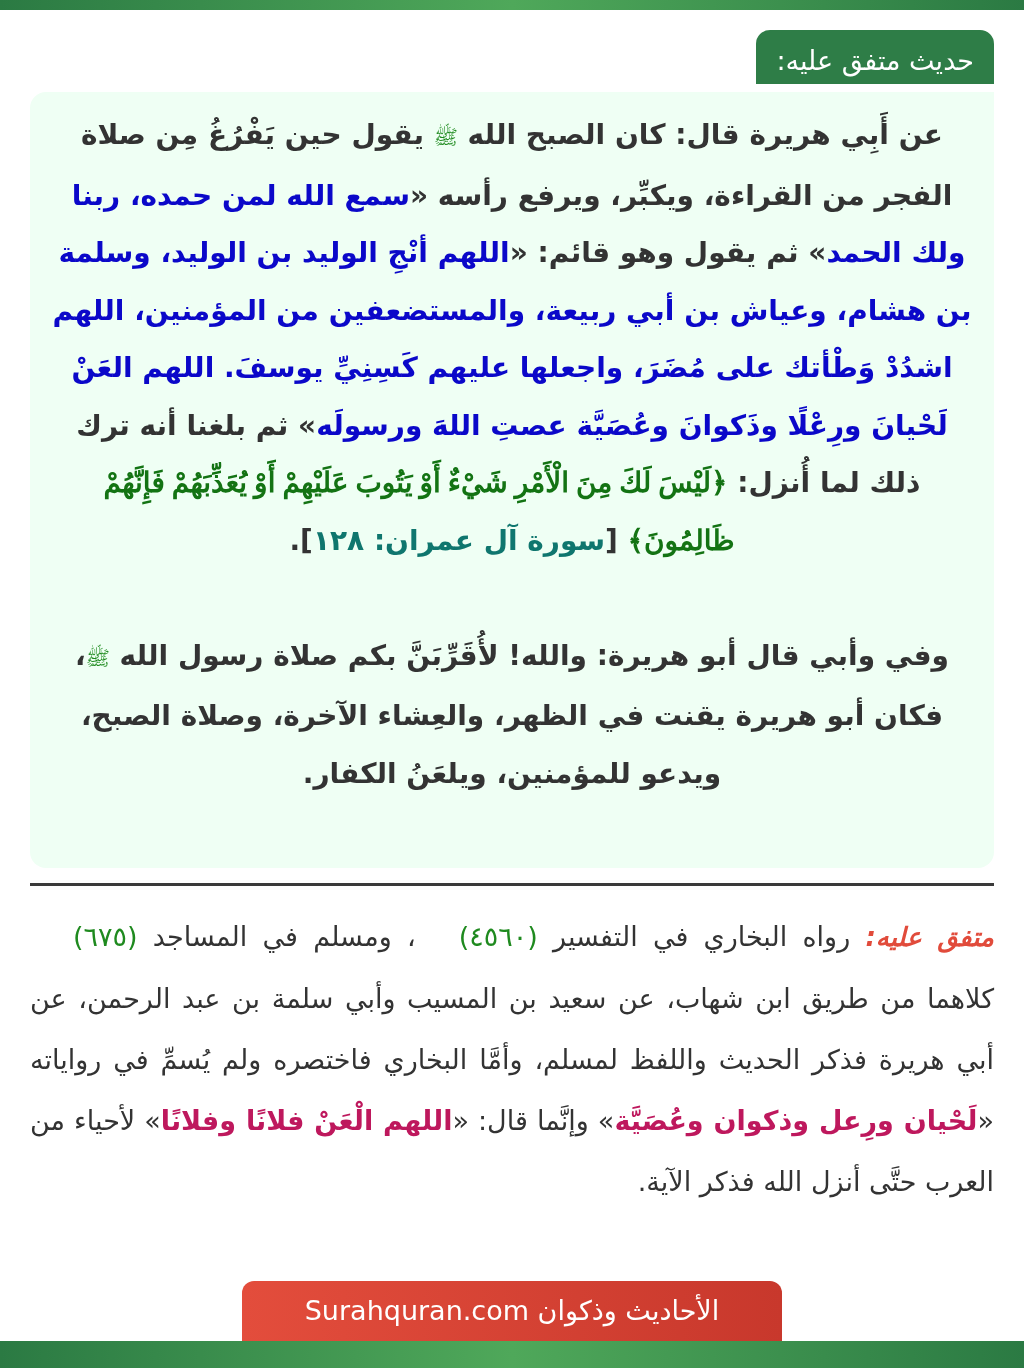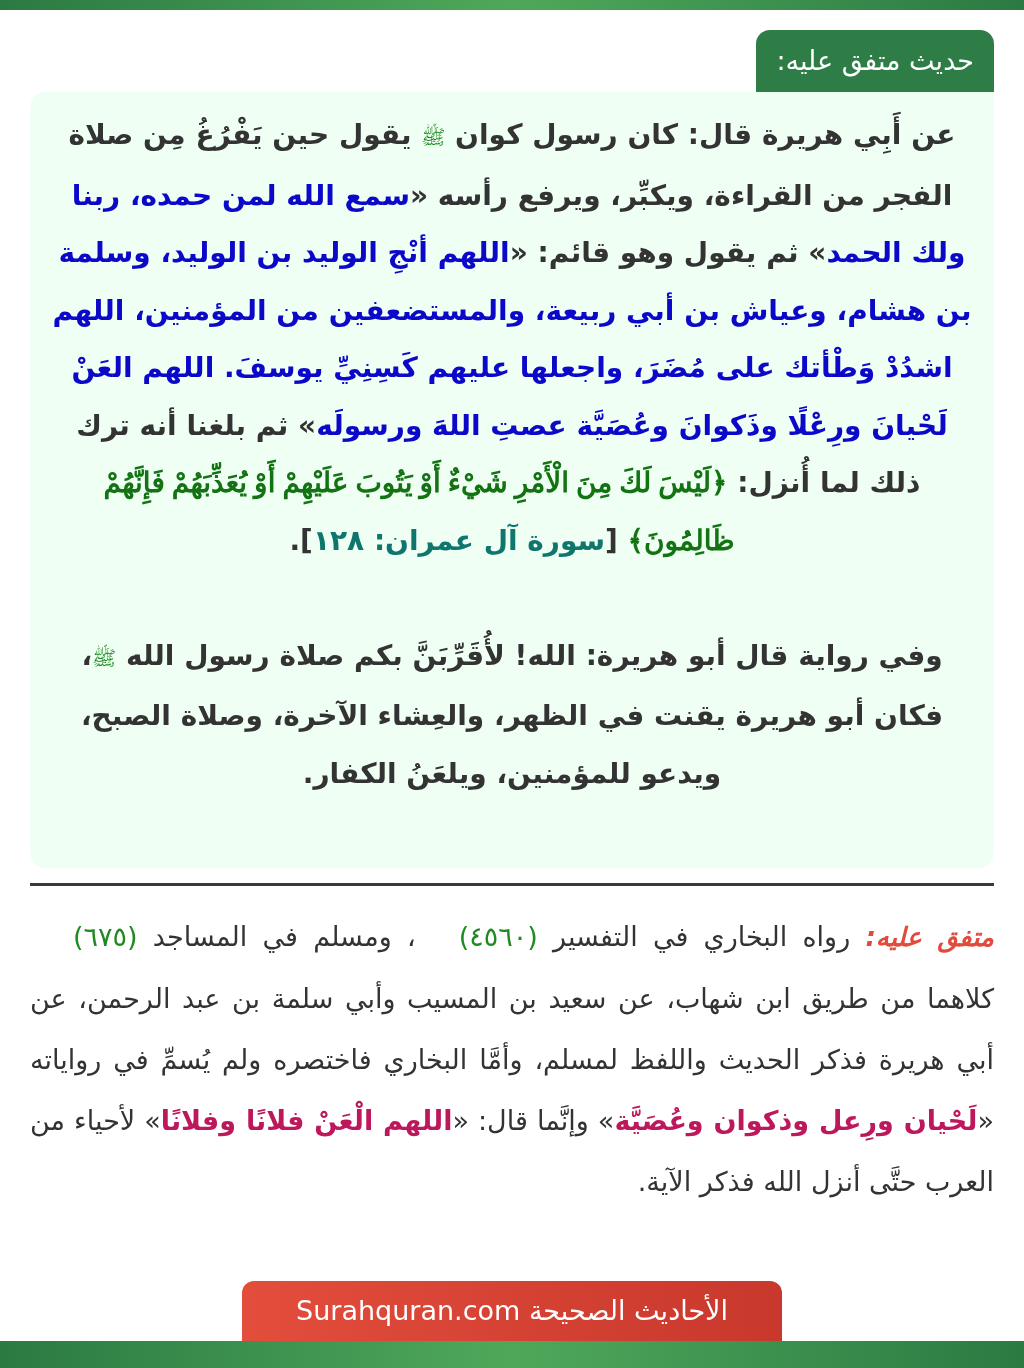--- a/index.html
+++ b/index.html
@@ -10,21 +10,21 @@
   }
   .bar {
     position: absolute; left: 0; width: 1024px;
     background: linear-gradient(90deg, #2b7a43 0%, #4fa85a 50%, #2b7a43 100%);
   }
   .bar.top { top: 0; height: 10px; }
   .bar.bottom { top: 1341px; height: 27px; }
 
   .label-tab {
     position: absolute; top: 30px; right: 30px;
-    height: 62px; padding: 0 20px;
+    height: 54px; padding: 0 20px;
     background: #2e7d47; color: #ffffff;
     border-radius: 14px 14px 0 0;
     font-size: 27px; line-height: 62px;
     direction: rtl;
   }
   .hadith-box {
     position: absolute; top: 92px; left: 30px; width: 964px; height: 776px;
     background: #effff4;
     border-radius: 0 0 16px 16px;
     border-top-left-radius: 16px;
@@ -61,28 +61,28 @@
   }
 </style>
 </head>
 <body>
 
 <div class="bar top"></div>
 
 <div class="label-tab">حديث متفق عليه:</div>
 
 <div class="hadith-box">
-  <span>عن أَبِي هريرة قال: كان رسول كوان</span>
+  <span>عن أَبِي هريرة قال: كان الصبح الله</span>
   <span class="saw">ﷺ</span><span> يقول حين يَفْرُغُ مِن صلاة الفجر من القراءة، ويكبِّر، ويرفع رأسه «</span><span class="blue">سمع الله لمن حمده، ربنا ولك الحمد</span><span>» ثم يقول وهو قائم: «</span><span class="blue">اللهم أنْجِ الوليد بن الوليد، وسلمة بن هشام، وعياش بن أبي ربيعة، والمستضعفين من المؤمنين، اللهم اشدُدْ وَطْأتك على مُضَرَ، واجعلها عليهم كَسِنِيِّ يوسفَ. اللهم العَنْ لَحْيانَ ورِعْلًا وذَكوانَ وعُصَيَّة عصتِ اللهَ ورسولَه</span><span>» ثم بلغنا أنه ترك ذلك لما أُنزل: </span><span class="green">﴿لَيْسَ لَكَ مِنَ الْأَمْرِ شَيْءٌ أَوْ يَتُوبَ عَلَيْهِمْ أَوْ يُعَذِّبَهُمْ فَإِنَّهُمْ ظَالِمُونَ﴾</span><span> [</span><span class="brown">سورة آل عمران: ١٢٨</span><span>].</span>
   <br>
   <br>
-  <span>وفي رواية قال أبو هريرة: الله! لأُقَرِّبَنَّ بكم صلاة رسول الله </span><span class="saw">ﷺ</span><span>، فكان أبو هريرة يقنت في الظهر، والعِشاء الآخرة، وصلاة الصبح، ويدعو للمؤمنين، ويلعَنُ الكفار.</span>
+  <span>وفي وأبي قال أبو هريرة: والله! لأُقَرِّبَنَّ بكم صلاة رسول الله </span><span class="saw">ﷺ</span><span>، فكان أبو هريرة يقنت في الظهر، والعِشاء الآخرة، وصلاة الصبح، ويدعو للمؤمنين، ويلعَنُ الكفار.</span>
 </div>
 
 <div class="sep"></div>
 
 <div class="takhrij">
   <span class="head">متفق عليه:</span><span> رواه البخاري في التفسير </span><span class="num">(٤٥٦٠)</span><span>، ومسلم في المساجد </span><span class="num">(٦٧٥)</span><span> كلاهما من طريق ابن شهاب، عن سعيد بن المسيب وأبي سلمة بن عبد الرحمن، عن أبي هريرة فذكر الحديث واللفظ لمسلم، وأمَّا البخاري فاختصره ولم يُسمِّ في رواياته «</span><span class="blue">لَحْيان ورِعل وذكوان وعُصَيَّة</span><span>» وإنَّما قال: «</span><span class="blue">اللهم الْعَنْ فلانًا وفلانًا</span><span>» لأحياء من العرب حتَّى أنزل الله فذكر الآية.</span>
 </div>
 
-<div class="footer-badge">الأحاديث الصحيحة Surahquran.com</div>
+<div class="footer-badge">الأحاديث وذكوان Surahquran.com</div>
 
 <div class="bar bottom"></div>
 
 </body></html>

